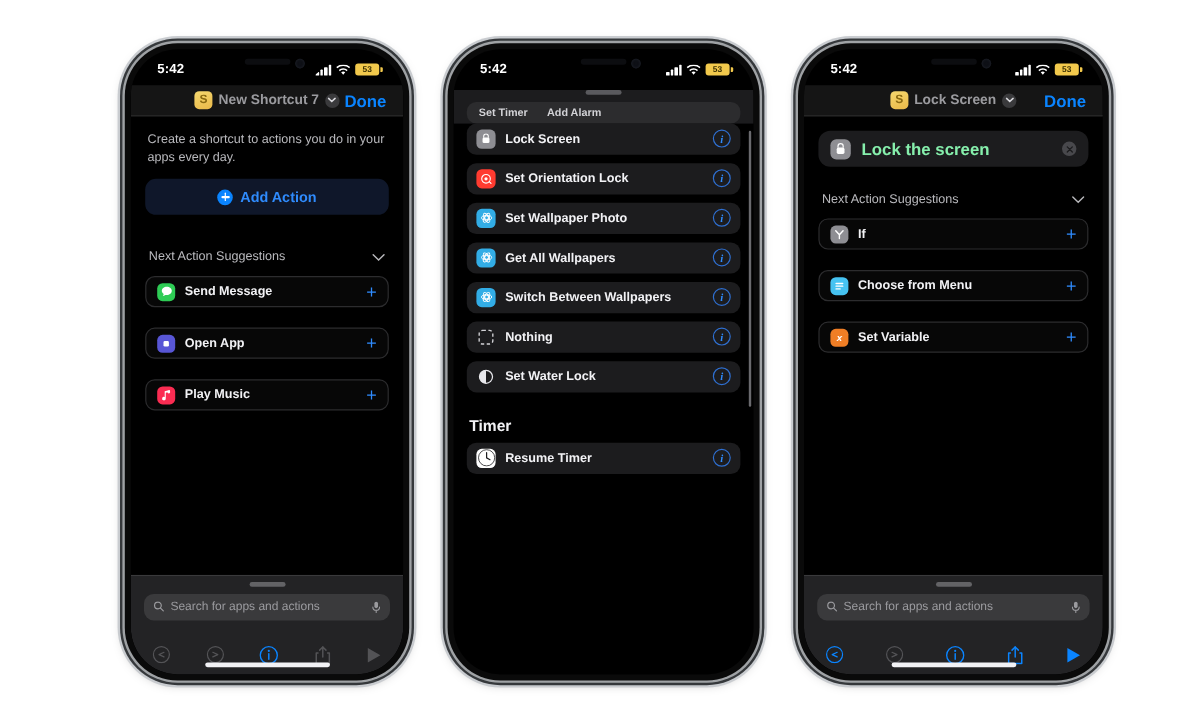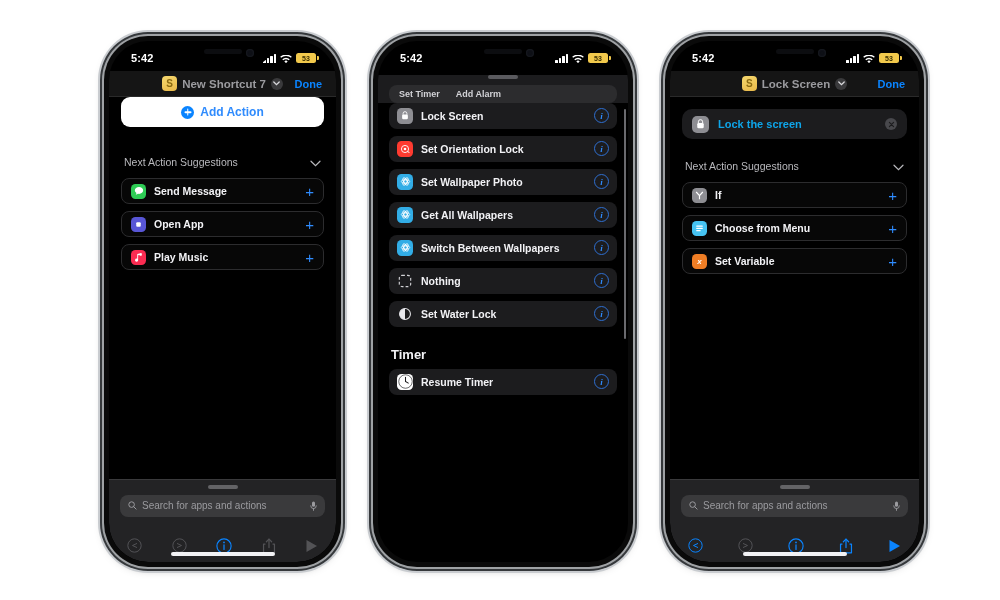--- a/index.html
+++ b/index.html
@@ -62,46 +62,46 @@
   .sc-icon{
     width:15px;height:15px;border-radius:4px;background:linear-gradient(160deg,#f5d76e,#e9b949);
     display:flex;align-items:center;justify-content:center;flex:0 0 auto;
   }
   .sc-icon span{color:#8a6a12;font-size:10px;font-weight:bold;line-height:1;}
   .chev-circle{
     width:12px;height:12px;border-radius:50%;background:#3a3a3c;
     display:flex;align-items:center;justify-content:center;
   }
   .chev-circle svg{display:block}
-  .nav-done{color:#0a84ff;font-size:11px;font-weight:bold;position:absolute;right:14px;}
+  .nav-done{color:#0a84ff;font-size:14px;font-weight:bold;position:absolute;right:14px;}
 
   
   .content{position:relative;padding:0 12px;box-sizing:border-box;}
   .blurb{color:#b9b9bd;font-size:10.5px;line-height:1.45;padding:12px 2px 10px 2px;}
   .add-action{
-    height:30px;border-radius:9px;background:#ffffff;
+    height:30px;border-radius:9px;background:#0f172a;
     display:flex;align-items:center;justify-content:center;gap:6px;
     color:#2f8bfd;font-size:12px;font-weight:bold;
   }
   .plus-circle{
     width:13px;height:13px;border-radius:50%;background:#0a84ff;position:relative;flex:0 0 auto;
   }
   .plus-circle:before,.plus-circle:after{
     content:"";position:absolute;background:#fff;border-radius:1px;
     left:50%;top:50%;transform:translate(-50%,-50%);
   }
   .plus-circle:before{width:7px;height:1.5px}
   .plus-circle:after{width:1.5px;height:7px}
 
   .section-head{
     display:flex;align-items:center;justify-content:space-between;
     padding:26px 3px 7px 3px;
   }
   .section-head .lbl{color:#b9b9bd;font-size:10.5px;}
-  .sugg-list{display:flex;flex-direction:column;gap:7px;}
+  .sugg-list{display:flex;flex-direction:column;gap:17px;}
   .sugg-row{
     height:26px;border-radius:8px;border:.7px solid #2c2c2e;
     display:flex;align-items:center;padding:0 9px;box-sizing:border-box;gap:8px;
     background:#070707;
   }
   .sugg-row .nm{color:#f2f2f5;font-size:10.5px;font-weight:bold;flex:1;}
   .sugg-row .pl{color:#2f8bfd;font-size:15px;line-height:1;font-weight:300;}
   .app-ic{width:15px;height:15px;border-radius:4.5px;display:flex;align-items:center;justify-content:center;flex:0 0 auto;font-size:9px;color:#fff;}
 
   
@@ -146,21 +146,21 @@
   }
   .act-row .nm{color:#f2f2f5;font-size:10.5px;font-weight:bold;flex:1;}
   .info-i{width:13px;height:13px;border-radius:50%;border:1.1px solid #2f6fd0;color:#2f8bfd;font-size:9px;font-weight:bold;display:flex;align-items:center;justify-content:center;font-style:italic;font-family:"Liberation Serif",serif;}
   .scrollthumb{position:absolute;right:2px;top:6px;width:2.5px;height:230px;border-radius:2px;background:#6a6a6e;}
 
   
   .act-card{
     margin:12px 12px 0 12px;height:30px;border-radius:10px;background:#1c1c1e;
     display:flex;align-items:center;gap:9px;padding:0 10px;box-sizing:border-box;
   }
-  .act-card .nm{color:#0ea5e9;font-size:11px;font-weight:bold;flex:1;}
+  .act-card .nm{color:#86efac;font-size:14px;font-weight:bold;flex:1;}
 
   .clip{overflow:hidden}
 </style>
 </head>
 <body>
 
 <div class="stage">
 
   <div class="phone" id="p1" style="left:104px;width:237px;">
     <div class="screen">
@@ -200,20 +200,21 @@
           <span class="chev-circle">
               <svg width="7" height="5" viewBox="0 0 7 5">
                 <path d="M.8 1 3.5 3.6 6.2 1" stroke="#d8d8dc" stroke-width="1.3" fill="none" stroke-linecap="round"></path>
               </svg>
             </span>
         </div>
         <div class="nav-done">Done</div>
       </div>
 
       <div class="content">
+        <div class="blurb">Create a shortcut to actions you do in your apps every day.</div>
         <div class="add-action">
           <span class="plus-circle"></span>
           <span>Add Action</span>
         </div>
 
         <div class="section-head">
           <span class="lbl">Next Action Suggestions</span>
           <span><svg width="11" height="7" viewBox="0 0 11 7">
                 <path d="M1 1.2 5.5 5.6 10 1.2" stroke="#b9b9bd" stroke-width="1.2" fill="none" stroke-linecap="round"></path>
               </svg></span>

